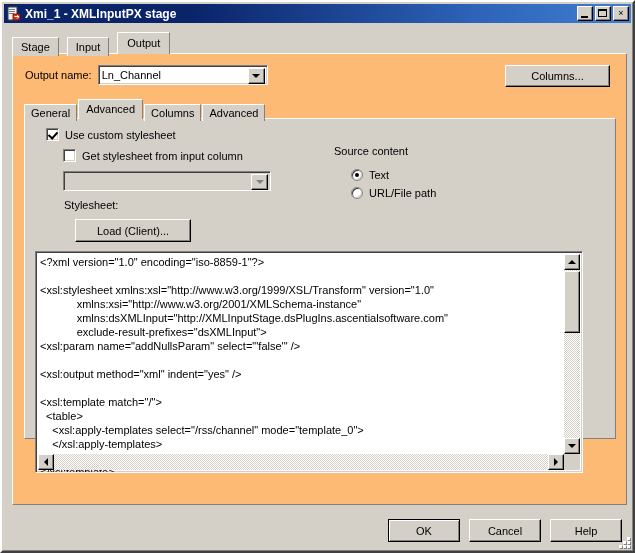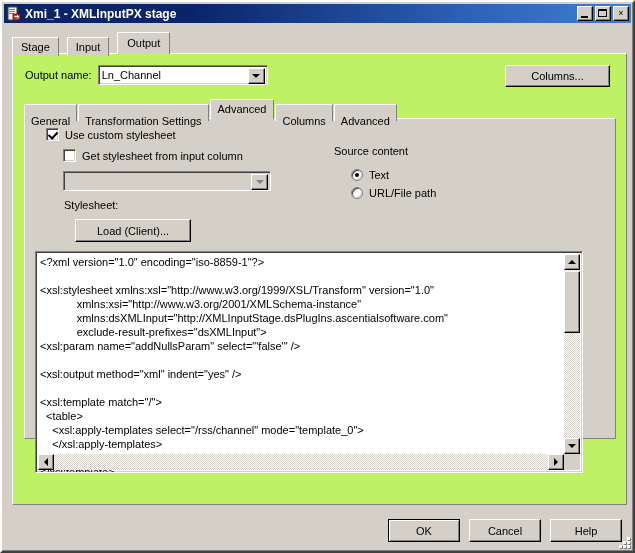--- a/index.html
+++ b/index.html
@@ -133,21 +133,21 @@
     z-index: 4;
     font-weight: normal;
   }
 
   
   .outer-panel {
     position: absolute;
     left: 10px; top: 51px;
     width: 615px;
     height: 452px;
-    background: #bef264;
+    background: #fdba74;
     border: 1px solid;
     border-color: #ffffff #808080 #808080 #ffffff;
     box-sizing: border-box;
     z-index: 2;
   }
 
   
   .output-row {
     position: absolute;
     left: 12px; top: 11px;
@@ -223,21 +223,21 @@
     left: 11px; top: 45px;
     width: 592px;
     height: 20px;
     display: flex;
     align-items: flex-end;
     z-index: 3;
   }
   .itab {
     height: 17px;
     line-height: 16px;
-    padding: 8px 6px;
+    padding: 0 6px;
     background: #d4d0c8;
     border: 1px solid;
     border-color: #ffffff #808080 #d4d0c8 #ffffff;
     border-bottom: none;
     box-sizing: border-box;
     font-size: 11px;
     margin-right: 1px;
     position: relative;
     top: 2px;
     cursor: default;
@@ -460,21 +460,20 @@
         <span class="combo-arrow">
             <i class="arrow-dn"></i>
           </span>
       </div>
     </div>
 
     <button class="btn columns-btn">Columns...</button>
 
     <div class="inner-tabs">
       <div class="itab">General</div>
-      <div class="itab">Transformation Settings</div>
       <div class="itab selected">Advanced</div>
       <div class="itab">Columns</div>
       <div class="itab">Advanced</div>
     </div>
 
     <div class="inner-panel">
 
       <div class="chk-row" style="left:21px; top:9px;">
         <span class="checkbox checked"></span>
         <span class="lbl">Use custom stylesheet</span>

